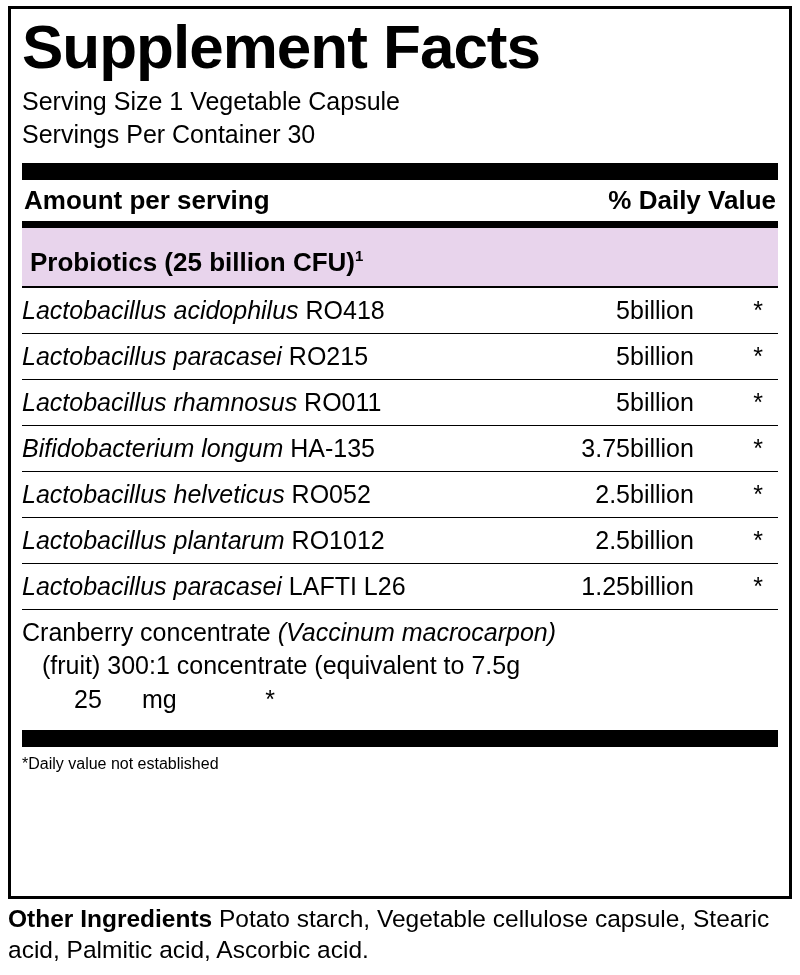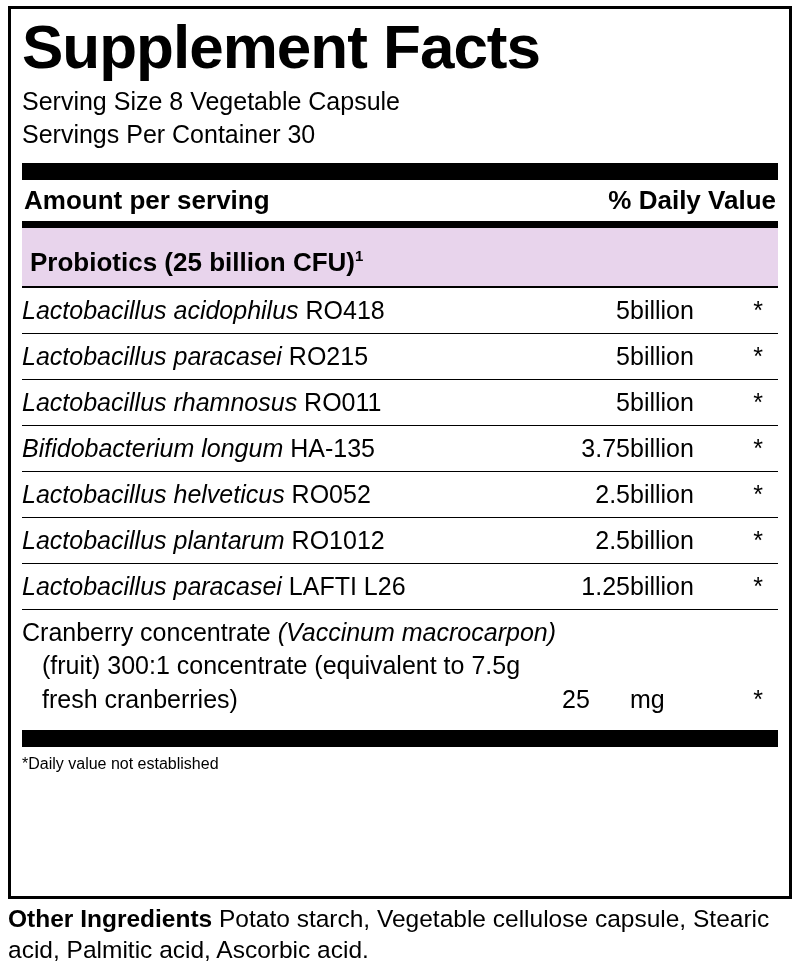--- a/index.html
+++ b/index.html
@@ -170,21 +170,21 @@
 <body>
 
 <div class="panel">
 
   <div class="frame"></div>
 
   <div class="inner">
 
     <div class="title">Supplement Facts</div>
 
-    <div class="serving-line">Serving Size 8 Vegetable Capsule</div>
+    <div class="serving-line">Serving Size 1 Vegetable Capsule</div>
     <div class="serving-line">Servings Per Container 30</div>
 
     <div class="rule-thick"></div>
 
     <div class="amount-row">
       <span>Amount per serving</span>
       <span>% Daily Value</span>
     </div>
 
     <div class="rule-med"></div>
@@ -243,21 +243,20 @@
     </table>
 
     <div class="cran-block">
       <div class="cran-row cran-line1">
         <span class="cran-text"><span>Cranberry concentrate </span><i>(Vaccinum macrocarpon)</i></span>
       </div>
       <div class="cran-row cran-line2">
         <span class="cran-text">(fruit) 300:1 concentrate (equivalent to 7.5g</span>
       </div>
       <div class="cran-row cran-line3">
-        <span class="cran-text">fresh cranberries)</span>
         <span class="cran-amt">25</span>
         <span class="cran-unit">mg</span>
         <span class="cran-dv">*</span>
       </div>
     </div>
 
     <div class="rule-thick"></div>
 
     <div class="footnote">*Daily value not established</div>
 

